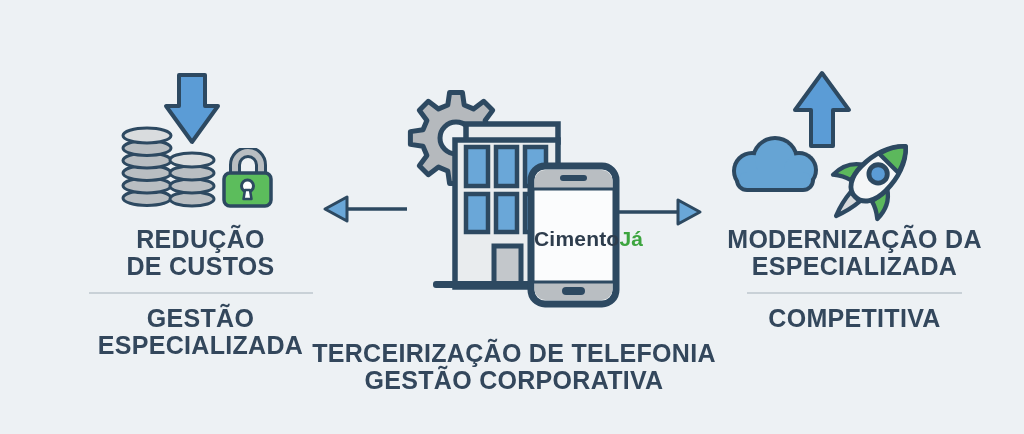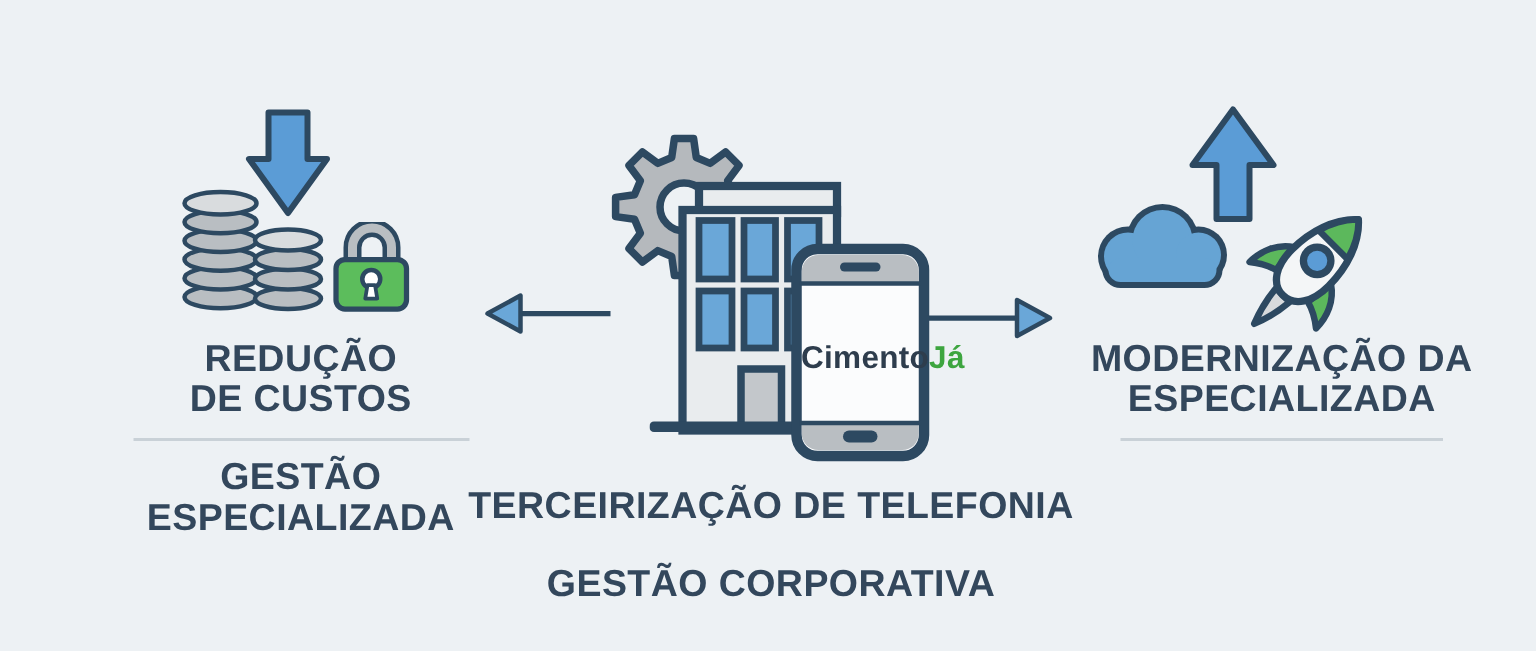--- a/index.html
+++ b/index.html
@@ -102,21 +102,21 @@
   <svg class="abs" style="left:321px;top:193px;" width="88" height="32" viewBox="0 0 88 32">
     <line x1="86" y1="16" x2="26" y2="16" stroke="#2d4961" stroke-width="3.5"></line>
     <polygon points="26,4 26,28 4,16" fill="#6aa7d8" stroke="#2d4961" stroke-width="3" stroke-linejoin="round"></polygon>
   </svg>
 
   <svg class="abs" style="left:616px;top:196px;" width="88" height="32" viewBox="0 0 88 32">
     <line x1="2" y1="16" x2="62" y2="16" stroke="#2d4961" stroke-width="3.5"></line>
     <polygon points="62,4 62,28 84,16" fill="#6aa7d8" stroke="#2d4961" stroke-width="3" stroke-linejoin="round"></polygon>
   </svg>
 
-  <div class="abs block" style="left:304px;top:324px;width:420px;gap:25px;">
+  <div class="abs block" style="left:304px;top:340px;width:420px;">
     <div class="heading">TERCEIRIZAÇÃO DE TELEFONIA</div>
     <div class="heading">GESTÃO CORPORATIVA</div>
   </div>
 
   <svg class="abs" style="left:790px;top:68px;" width="64" height="82" viewBox="0 0 64 82">
     <path d="M21 78 V42 H5 L32 5 L59 42 H43 V78 Z" fill="#5b9cd6" stroke="#2d4961" stroke-width="4" stroke-linejoin="round"></path>
   </svg>
 
   <svg class="abs" style="left:727px;top:128px;" width="94" height="70" viewBox="0 0 94 70">
     <g fill="#2d4961">
@@ -141,15 +141,16 @@
       <path d="M50 6 C61 16 66 32 66 48 C66 62 60 72 50 72 C40 72 34 62 34 48 C34 32 39 16 50 6 Z" fill="#f4f6f7" stroke="#2d4961" stroke-width="4.5" stroke-linejoin="round"></path>
       <path d="M50 6 C55.5 11 60 19 62.5 28 H37.5 C40 19 44.5 11 50 6 Z" fill="#5cb85c" stroke="#2d4961" stroke-width="4" stroke-linejoin="round"></path>
       <circle cx="50" cy="42" r="8.5" fill="#5b9cd6" stroke="#2d4961" stroke-width="4.5"></circle>
     </g>
   </svg>
 
   <div class="abs block" style="left:705px;top:226px;width:245px;margin-left:27px;">
     <div class="heading">MODERNIZAÇÃO DA</div>
     <div class="heading">ESPECIALIZADA</div>
     <div class="divider" style="width:215px;"></div>
+    <div class="heading">COMPETITIVA</div>
   </div>
 
 </div>
 
 </body></html>

